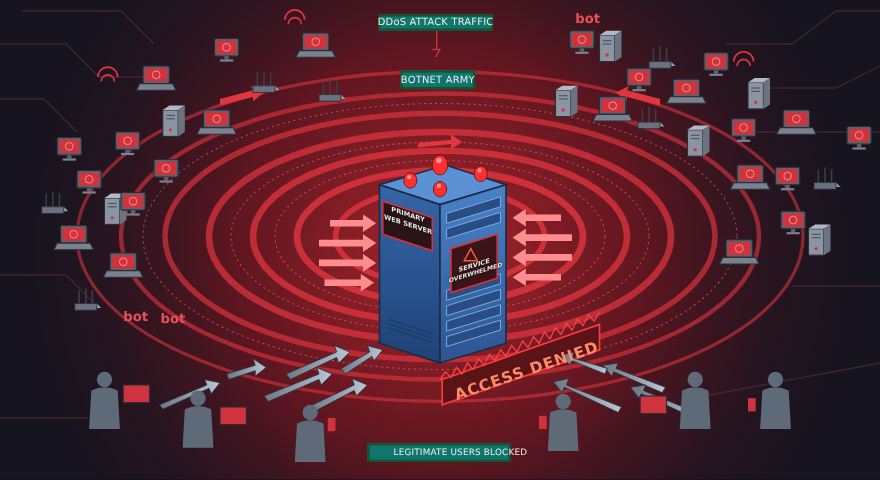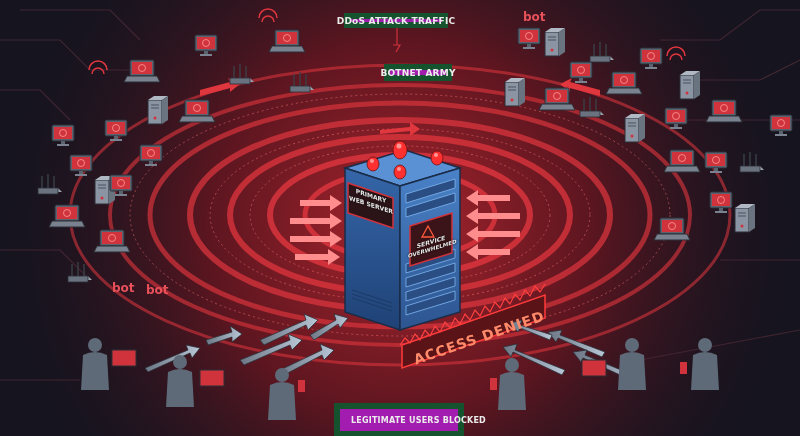--- a/index.html
+++ b/index.html
@@ -1,25 +1,25 @@
 <!DOCTYPE html>
 <html><head>
 <meta charset="utf-8">
 <style>
   * { box-sizing: border-box; margin: 0; padding: 0; }
   html, body { width: 800px; height: 436px; overflow: hidden; background: #15141f; }
   body { position: relative; font-family: "Liberation Sans", sans-serif; }
   #scene { position: absolute; left: 0; top: 0; width: 800px; height: 436px; }
   .label-box {
     position: absolute;
-    background: #a21caf;
-    border: 6px solid #14532d;
+    background: #0f766e;
+    border: 2px solid #14532d;
     color: #ececec;
     font-family: "DejaVu Sans", sans-serif;
-    font-weight: bold;
+    font-weight: normal;
     letter-spacing: 0.2px;
     white-space: nowrap;
     display: flex; align-items: center; justify-content: center;
   }
   .bot-label {
     position: absolute;
     color: #e8505a;
     font-family: "DejaVu Sans", sans-serif;
     font-weight: bold;
     font-size: 12px;
@@ -274,22 +274,22 @@
     <rect x="582" y="360" width="24" height="16" fill="#d0333b" stroke="#2a2e36"></rect>
     <use href="#person" x="705" y="345"></use>
     <rect x="680" y="362" width="7" height="12" fill="#d0333b"></rect>
   </g>
 
   <line x1="397" y1="28" x2="397" y2="45" stroke="#d0333b" stroke-width="1.2"></line>
   <polyline points="393,45 400,45 396,52" fill="none" stroke="#d0333b" stroke-width="1.2"></polyline>
 </svg>
 
 <div class="label-box" style="left:344px; top:13px; width:104px; height:15px; font-size:9px;">DDoS ATTACK TRAFFIC</div>
-<div class="label-box" style="left:384px; top:64px; width:68px; height:17px; font-size:9px;">BOTNET ARMY</div>
-<div class="label-box" style="left:334px; top:403px; width:130px; height:34px; font-size:8px;padding-left:39px;">LEGITIMATE USERS BLOCKED</div>
+<div class="label-box" style="left:364px; top:64px; width:68px; height:17px; font-size:9px;">BOTNET ARMY</div>
+<div class="label-box" style="left:334px; top:403px; width:130px; height:17px; font-size:8px;padding-left:39px;">LEGITIMATE USERS BLOCKED</div>
 
 <div class="bot-label" style="left:523px; top:10px;">bot</div>
 <div class="bot-label" style="left:112px; top:281px;">bot</div>
 <div class="bot-label" style="left:146px; top:283px;">bot</div>
 
 <div class="server-text" style="left:350px; top:193px; width:42px; font-size:6px; transform: skewY(18deg);">PRIMARY</div>
 <div class="server-text" style="left:348px; top:202px; width:46px; font-size:6px; transform: skewY(18deg);">WEB SERVER</div>
 <div class="server-text" style="left:410px; top:239px; width:42px; font-size:6px; transform: skewY(-17deg);">SERVICE</div>
 <div class="server-text" style="left:408px; top:247px; width:46px; font-size:5.5px; transform: skewY(-17deg);">OVERWHELMED</div>
 

